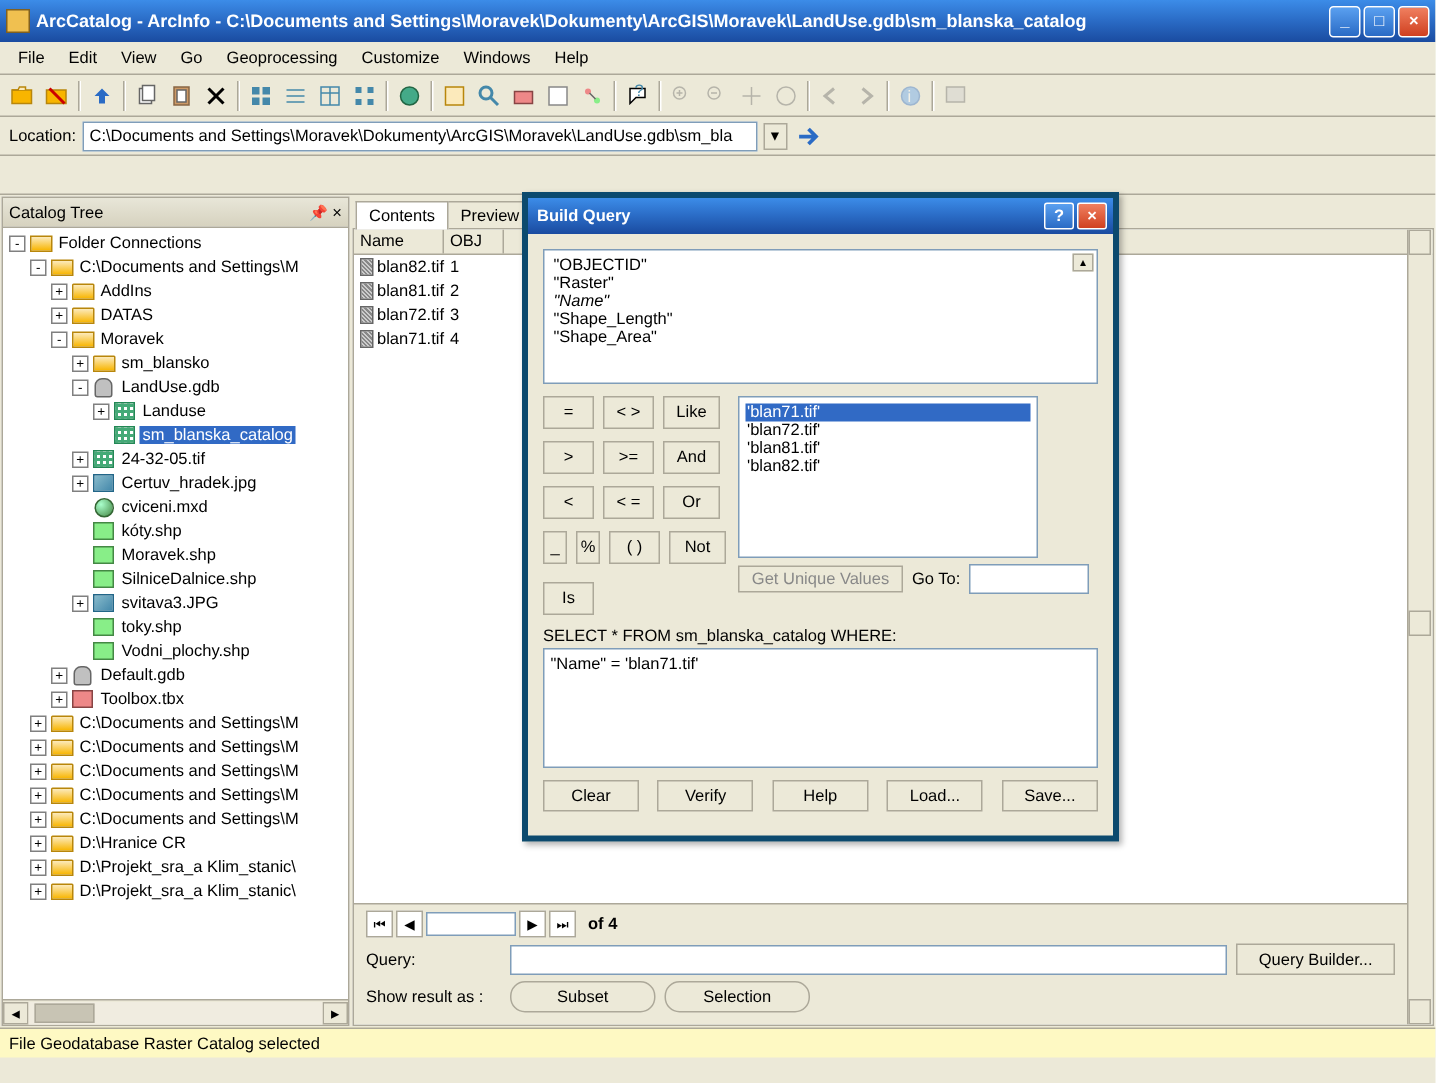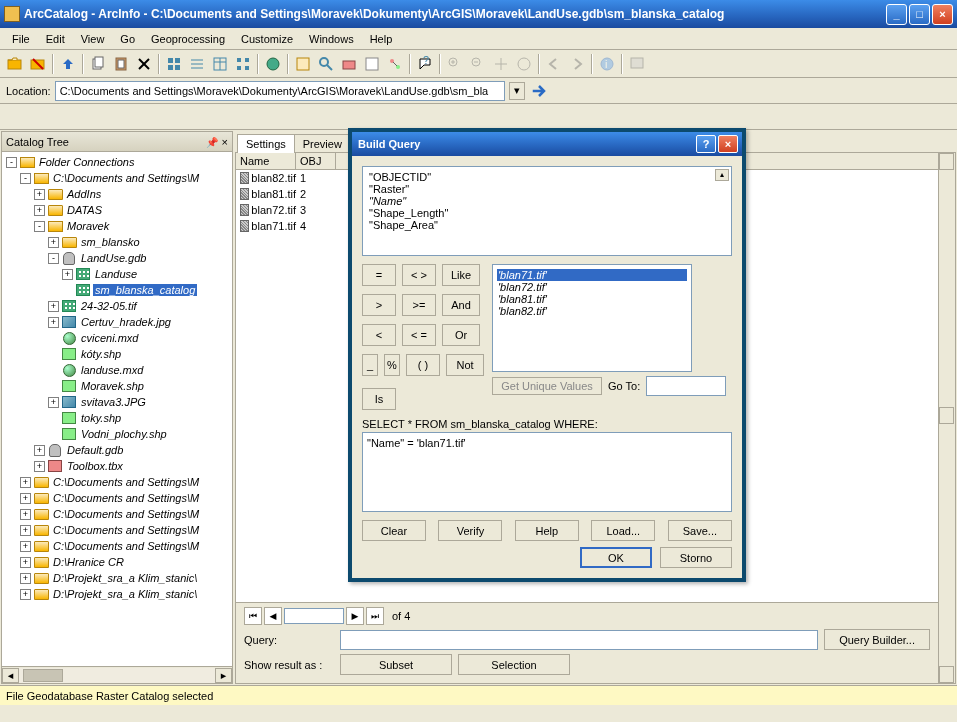--- a/index.html
+++ b/index.html
@@ -35,21 +35,21 @@
 
 .main { display:flex; height: 555px; }
 .sidebar { width: 232px; background:#fff; border:1px solid #aca899; margin:1px; display:flex;flex-direction:column;justify-content:flex-end;}
 .sidebar-title{background:linear-gradient(to bottom,#e8e6d8,#d6d2bf);height:20px;padding:2px 4px;font-size:11px;display:flex;align-items:center;justify-content:space-between;border-bottom:1px solid #aca899;}
 .pin{font-size:10px;}
 .tree{flex:1;overflow:hidden;padding:2px;background:white;}
 .tree-node{display:flex;align-items:center;height:16px;white-space:nowrap;cursor:default;}
 .tree-node .exp{width:11px;height:11px;border:1px solid #808080;background:white;margin-right:2px;display:flex;align-items:center;justify-content:center;font-size:9px;line-height:9px;}
 .tree-node .noexp{width:11px;margin-right:2px;}
 .tree-node .ticon{width:16px;height:14px;margin-right:2px;display:inline-flex;align-items:center;justify-content:center;}
-.tree-node .label{padding:0 2px;font-style:italic;}
+.tree-node .label{padding:0 2px;}
 .tree-node.sel .label{background:#316ac5;color:white;}
 .ind-0{padding-left:2px}.ind-1{padding-left:16px}.ind-2{padding-left:30px}.ind-3{padding-left:44px}.ind-4{padding-left:58px}
 .hscroll{height:17px;background:#ece9d8;border-top:1px solid #aca899;display:flex;align-items:center;}
 .hscroll .arr{width:17px;height:15px;background:#ece9d8;border:1px solid #aca899;display:flex;align-items:center;justify-content:center;}
 .hscroll .track{flex:1;height:15px;background:#f0ece0;position:relative;}
 .hscroll .thumb{position:absolute;left:4px;width:40px;height:13px;top:1px;background:#c8c4b4;border:1px solid #aca899;}
 
 
 .content{flex:1;display:flex;flex-direction:column;margin:1px;position:relative;}
 .tabs{height:22px;display:flex;align-items:flex-end;padding-left:2px;}
@@ -66,21 +66,21 @@
 
 
 .bottom-panel{border-top:1px solid #aca899;background:#ece9d8;padding:4px 8px;}
 .nav-row{display:flex;align-items:center;gap:2px;margin-bottom:4px;}
 .nav-btn{width:18px;height:18px;border:1px solid #aca899;background:white;display:flex;align-items:center;justify-content:center;font-size:9px;cursor:pointer;}
 .nav-input{width:60px;height:16px;border:1px solid #7f9db9;background:white;}
 .form-row{display:flex;align-items:center;gap:6px;margin-bottom:4px;}
 .form-row label{width:90px;}
 .form-row input[type=text]{flex:1;height:20px;border:1px solid #7f9db9;padding:0 4px;background:white;}
 .btn{border:1px solid #aca899;background:#ece9d8;padding:2px 14px;cursor:pointer;height:21px;}
-.btn.wide{width:112px;}
+.btn.wide{width:97px;border-radius:10px;}
 
 
 .statusbar{height:20px;background:#fef9c3;border-top:1px solid #aca899;padding:2px 6px;display:flex;align-items:center;}
 
 
 .vscroll{position:absolute;right:0;top:0;width:17px;height:100%;background:#ece9d8;border-left:1px solid #aca899;}
 .vscroll .arr{width:15px;height:17px;border:1px solid #aca899;position:absolute;left:0;}
 .vscroll .arr.up{top:0}.vscroll .arr.dn{bottom:0}
 .vscroll .arr.mid{top:48%;}
 
@@ -93,21 +93,21 @@
 .dlg-win-btn.close{background:linear-gradient(to bottom,#f08060,#d04020);}
 .dlg-body{padding:10px;}
 .fields-box{border:1px solid #7f9db9;background:white;height:90px;padding:4px;overflow:auto;position:relative;margin-bottom:8px;}
 .fields-box .fld{padding:0 2px;cursor:default;}
 .fields-box .fld.sel{font-style:italic;}
 .fields-box .mini-up{position:absolute;right:2px;top:2px;width:14px;height:12px;border:1px solid #aca899;background:#ece9d8;font-size:8px;text-align:center;}
 .ops-row{display:flex;gap:6px;margin-bottom:4px;}
 .op-btn{width:34px;height:22px;border:1px solid #aca899;background:#ece9d8;cursor:pointer;}
 .op-btn.wide{width:38px;}
 .values-box{border:1px solid #7f9db9;background:white;width:200px;height:108px;padding:4px;overflow:auto;font-size:11px;}
-.values-box div{cursor:default;padding:0 1px;font-style:italic;}
+.values-box div{cursor:default;padding:0 1px;}
 .values-box div.sel{background:#316ac5;color:white;}
 .ops-values{display:flex;gap:8px;margin-bottom:4px;}
 .ops-col{display:flex;flex-direction:column;gap:4px;}
 .unique-row{display:flex;align-items:center;gap:6px;margin-bottom:6px;}
 .unique-btn{border:1px solid #aca899;background:#ece9d8;padding:2px 8px;color:#888;cursor:default;width:110px;}
 .goto-input{width:80px;height:20px;border:1px solid #7f9db9;background:white;}
 .select-label{margin-bottom:2px;}
 .where-box{border:1px solid #7f9db9;background:white;height:80px;padding:4px;margin-bottom:8px;}
 .dlg-btn-row{display:flex;gap:6px;justify-content:space-between;margin-bottom:6px;}
 .dlg-btn-row .btn{flex:0 0 64px;text-align:center;}
@@ -417,30 +417,30 @@
         <div class="tree-node ind-3">
           <span class="noexp"></span>
           <span class="ticon">
             <span class="shp-ic"></span>
           </span>
           <span class="label">kóty.shp</span>
         </div>
         <div class="tree-node ind-3">
           <span class="noexp"></span>
           <span class="ticon">
-            <span class="globe-ic"></span>
-          </span>
-          <span class="label">landuse.mxd</span>
+            <span class="shp-ic"></span>
+          </span>
+          <span class="label">Moravek.shp</span>
         </div>
         <div class="tree-node ind-3">
           <span class="noexp"></span>
           <span class="ticon">
             <span class="shp-ic"></span>
           </span>
-          <span class="label">Moravek.shp</span>
+          <span class="label">SilniceDalnice.shp</span>
         </div>
         <div class="tree-node ind-3">
           <span class="exp">+</span>
           <span class="ticon">
             <span class="img-ic"></span>
           </span>
           <span class="label">svitava3.JPG</span>
         </div>
         <div class="tree-node ind-3">
           <span class="noexp"></span>
@@ -531,21 +531,21 @@
       <div class="arr">◂</div>
       <div class="track">
           <div class="thumb"></div>
         </div>
       <div class="arr">▸</div>
     </div>
   </div>
 
   <div class="content">
     <div class="tabs">
-      <div class="tab active">Settings</div>
+      <div class="tab active">Contents</div>
       <div class="tab">Preview</div>
     </div>
     <div class="tab-body">
       <div class="list-header">
         <div style="width:60px">Name</div>
         <div style="width:40px">OBJ</div>
       </div>
       <div class="list-rows" id="list-rows">
           <div class="list-row">
             <div class="c1">
@@ -583,21 +583,21 @@
         <div class="arr dn"></div>
       </div>
 
       <div class="bottom-panel" style="position:absolute;bottom:0;left:0;right:17px;">
         <div class="nav-row">
           <div class="nav-btn">⏮</div>
           <div class="nav-btn">◀</div>
           <input class="nav-input" style="">
           <div class="nav-btn">▶</div>
           <div class="nav-btn">⏭</div>
-          <span style="margin-left:6px;">of 4</span>
+          <span style="margin-left:6px;font-weight:bold;">of 4</span>
         </div>
         <div class="form-row">
           <label>Query:</label>
           <input type="text" value="" style="">
           <button class="btn">Query Builder...</button>
         </div>
         <div class="form-row">
           <label>Show result as :</label>
           <button class="btn wide">Subset</button>
           <button class="btn wide">Selection</button>
@@ -669,18 +669,14 @@
     </div>
     <div class="select-label">SELECT * FROM sm_blanska_catalog WHERE:</div>
     <div class="where-box"><span>"Name" = 'blan71.tif'</span></div>
     <div class="dlg-btn-row">
       <button class="btn">Clear</button>
       <button class="btn">Verify</button>
       <button class="btn">Help</button>
       <button class="btn">Load...</button>
       <button class="btn">Save...</button>
     </div>
-    <div class="dlg-bottom-row">
-      <button class="btn ok">OK</button>
-      <button class="btn">Storno</button>
-    </div>
   </div>
 </div>
 
 </body></html>

